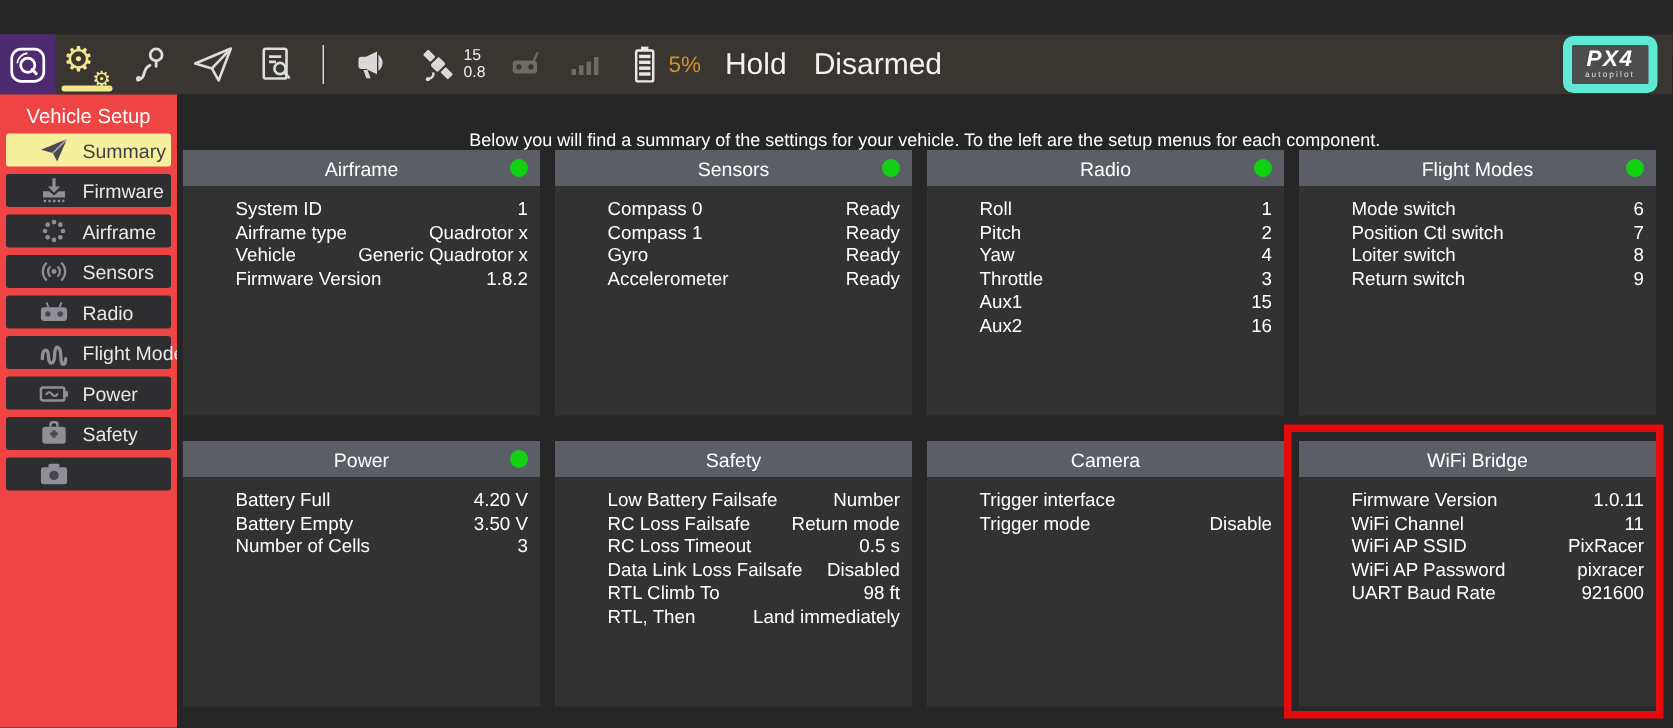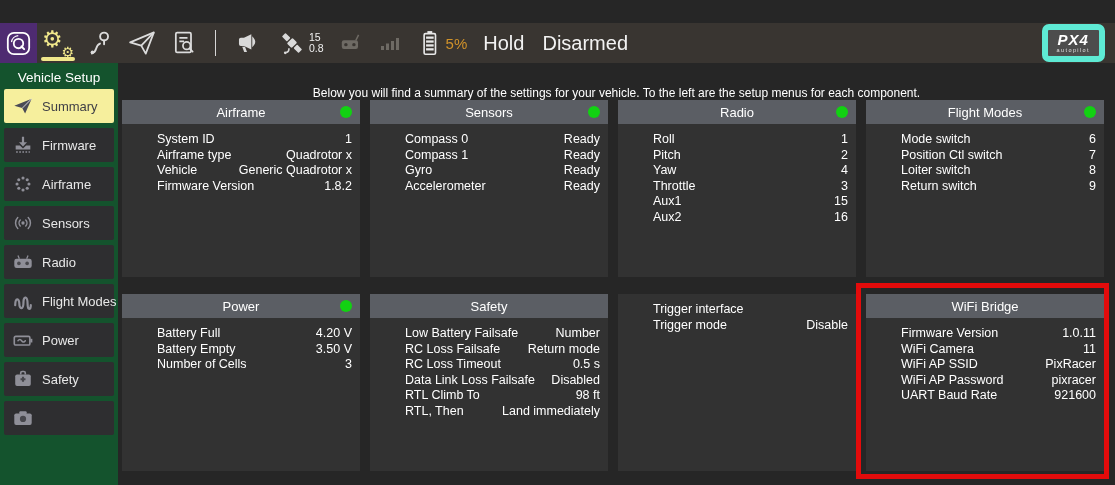--- a/index.html
+++ b/index.html
@@ -27,25 +27,25 @@
   .statuscell{display:flex;align-items:center;margin:0 7px;}
   .gpsnums{display:flex;flex-direction:column;font-size:10.5px;line-height:11px;color:#f0f0f0;margin-left:2px;}
   .batpct{font-size:15px;margin-left:4px;}
   .modecell{display:flex;align-items:center;font-size:20px;color:#f2f2f2;margin:0 9px;}
   .px4badge{margin-left:auto;margin-right:10px;align-self:center;background:#4d4d4d;
     border:6px solid #5eead4;border-radius:7px;padding:2px 9px 3px;display:flex;flex-direction:column;
     align-items:center;line-height:1;}
   .px4main{font-size:15px;font-weight:bold;font-style:italic;letter-spacing:1px;color:#fff;}
   .px4sub{font-size:5.5px;letter-spacing:1.4px;color:#e0e0e0;margin-top:1px;}
   
-  .sidebar{position:absolute;top:63px;left:0;width:118px;bottom:0;background:#14532d;overflow:hidden;}
+  .sidebar{position:absolute;top:63px;left:0;width:118px;bottom:0;background:#ef4444;overflow:hidden;}
   .side-title{text-align:center;font-size:13.5px;color:#fff;padding-top:7px;}
   #sidebar-items{position:absolute;top:26px;left:4px;right:4px;}
-  .side-btn{height:34px;margin-bottom:5px;background:#2e2e30;display:flex;align-items:center;
-    padding-left:7px;gap:7px;color:#e8e8e8;cursor:pointer;border-radius:2px;}
+  .side-btn{height:22px;margin-bottom:5px;background:#2e2e30;display:flex;align-items:center;
+    padding-left:20px;gap:7px;color:#e8e8e8;cursor:pointer;border-radius:2px;}
   .side-btn.sel{background:#f6ef9d;color:#3f3f46;}
   .side-icon{width:24px;height:24px;color:#8f8f98;display:flex;align-items:center;justify-content:center;flex:0 0 24px;}
   .side-btn.sel .side-icon{color:#4a4a55;}
   .side-label{font-size:13px;white-space:nowrap;}
   
   .main{position:absolute;top:63px;left:118px;right:0;bottom:0;background:#262626;}
   .intro{position:absolute;top:23px;left:0;right:0;text-align:center;font-size:12px;color:#fff;}
   .cards{position:absolute;left:4px;top:37px;display:grid;grid-template-columns:repeat(4,238px);
     grid-auto-rows:177px;column-gap:10px;row-gap:17px;}
   .card{background:#323232;display:flex;flex-direction:column;}
@@ -433,20 +433,23 @@
             <span class="clabel">RTL Climb To</span>
             <span class="cvalue">98 ft</span>
           </div>
           <div class="crow">
             <span class="clabel">RTL, Then</span>
             <span class="cvalue">Land immediately</span>
           </div>
         </div>
       </div>
       <div class="card">
+        <div class="card-head">
+          <span class="card-title">Camera</span>
+        </div>
         <div class="card-body">
           <div class="crow">
             <span class="clabel">Trigger interface</span>
             <span class="cvalue"></span>
           </div>
           <div class="crow">
             <span class="clabel">Trigger mode</span>
             <span class="cvalue">Disable</span>
           </div>
         </div>
@@ -454,21 +457,21 @@
       <div class="card">
         <div class="card-head">
           <span class="card-title">WiFi Bridge</span>
         </div>
         <div class="card-body">
           <div class="crow">
             <span class="clabel">Firmware Version</span>
             <span class="cvalue">1.0.11</span>
           </div>
           <div class="crow">
-            <span class="clabel">WiFi Camera</span>
+            <span class="clabel">WiFi Channel</span>
             <span class="cvalue">11</span>
           </div>
           <div class="crow">
             <span class="clabel">WiFi AP SSID</span>
             <span class="cvalue">PixRacer</span>
           </div>
           <div class="crow">
             <span class="clabel">WiFi AP Password</span>
             <span class="cvalue">pixracer</span>
           </div>

